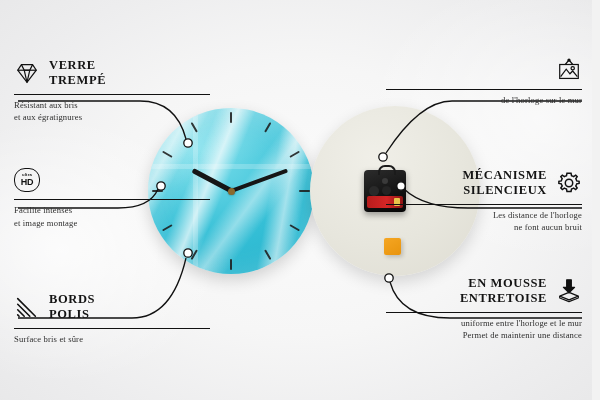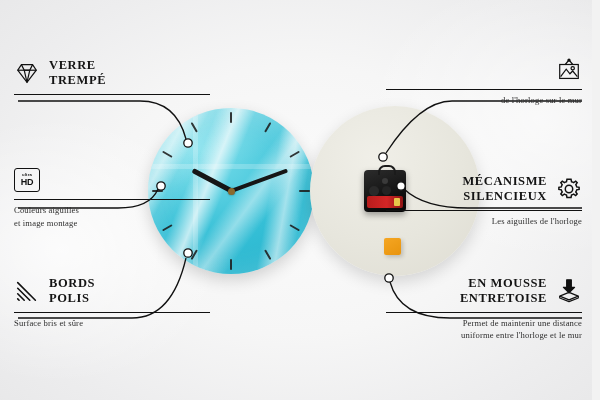--- a/index.html
+++ b/index.html
@@ -99,27 +99,27 @@
   .feat-desc{
     font-family:"Liberation Serif", serif;
     font-size:8.6px;line-height:1.42;color:#2e2e2e;letter-spacing:.15px;
   }
   .icon{width:26px;height:26px;flex:0 0 26px;color:#111;}
   .icon svg{display:block;width:26px;height:26px;}
 
   
   #feature-verre-trempe{top:58px;}
   #feature-impression{top:168px;}
-  #feature-bords{top:276px;}
+  #feature-bords{top:292px;}
   #feature-poignee{top:58px;}
-  #feature-mecanisme{top:174px;}
+  #feature-mecanisme{top:168px;}
   #feature-entretoise{top:276px;}
 
   .hdbadge{
-    width:24px;height:22px;border:1.6px solid #111;border-radius:3px;
+    width:24px;height:22px;border:1.6px solid #111;border-radius:11px;
     display:flex;flex-direction:column;align-items:center;justify-content:center;line-height:1;
   }
   .hdbadge .u{font-family:"Liberation Sans",sans-serif;font-size:4.2px;font-weight:700;letter-spacing:.2px;}
   .hdbadge .h{font-family:"Liberation Sans",sans-serif;font-size:9px;font-weight:700;letter-spacing:-.2px;margin-top:.5px;}
 </style>
 </head>
 <body>
 
 <div id="stage">
 
@@ -186,34 +186,38 @@
               <path d="M11,11 L17,11"></path>
         </g>
           </svg>
       </span>
       <div class="feat-title">
         <div>VERRE</div>
         <div>TREMPÉ</div>
       </div>
     </div>
     <div class="feat-rule"></div>
+    <div class="feat-desc">
+      <div>Résistant aux bris</div>
+      <div>et aux égratignures</div>
+    </div>
   </div>
 
   <div class="feature left" id="feature-impression">
     <div class="feat-head">
       <span class="icon">
         <span class="hdbadge">
           <span class="u">ultra</span>
           <span class="h">HD</span>
         </span>
       </span>
     </div>
     <div class="feat-rule"></div>
     <div class="feat-desc">
-      <div>Couleurs aiguilles</div>
+      <div>Facilite intenses</div>
       <div>et image montage</div>
     </div>
   </div>
 
   <div class="feature left" id="feature-bords">
     <div class="feat-head">
       <span class="icon">
         <svg viewBox="0 0 28 28">
             <g stroke="currentColor" stroke-width="1.7" fill="none" stroke-linecap="round">
           <path d="M4,5 L23,24"></path>
@@ -264,21 +268,22 @@
         </g>
           </svg>
       </span>
       <div class="feat-title">
         <div>MÉCANISME</div>
         <div>SILENCIEUX</div>
       </div>
     </div>
     <div class="feat-rule"></div>
     <div class="feat-desc">
-      <div>Les aiguilles de l'horloge</div>
+      <div>Les distance de l'horloge</div>
+      <div>ne font aucun bruit</div>
     </div>
   </div>
 
   <div class="feature right" id="feature-entretoise">
     <div class="feat-head">
       <span class="icon">
         <svg viewBox="0 0 28 28">
             <g stroke="currentColor" stroke-width="1.3" fill="none" stroke-linejoin="round">
           <path d="M11.5,2 L16.5,2 L16.5,10 L20,10 L14,16 L8,10 L11.5,10 Z" fill="currentColor"></path>
           <path d="M14,15.5 L24,19.5 L14,23.5 L4,19.5 Z"></path>
@@ -286,18 +291,18 @@
         </g>
           </svg>
       </span>
       <div class="feat-title">
         <div>EN MOUSSE</div>
         <div>ENTRETOISE</div>
       </div>
     </div>
     <div class="feat-rule"></div>
     <div class="feat-desc">
+      <div>uniforme entre l'horloge et le mur</div>
       <div>Permet de maintenir une distance</div>
-      <div>uniforme entre l'horloge et le mur</div>
     </div>
   </div>
 
 </div>
 
 </body></html>

